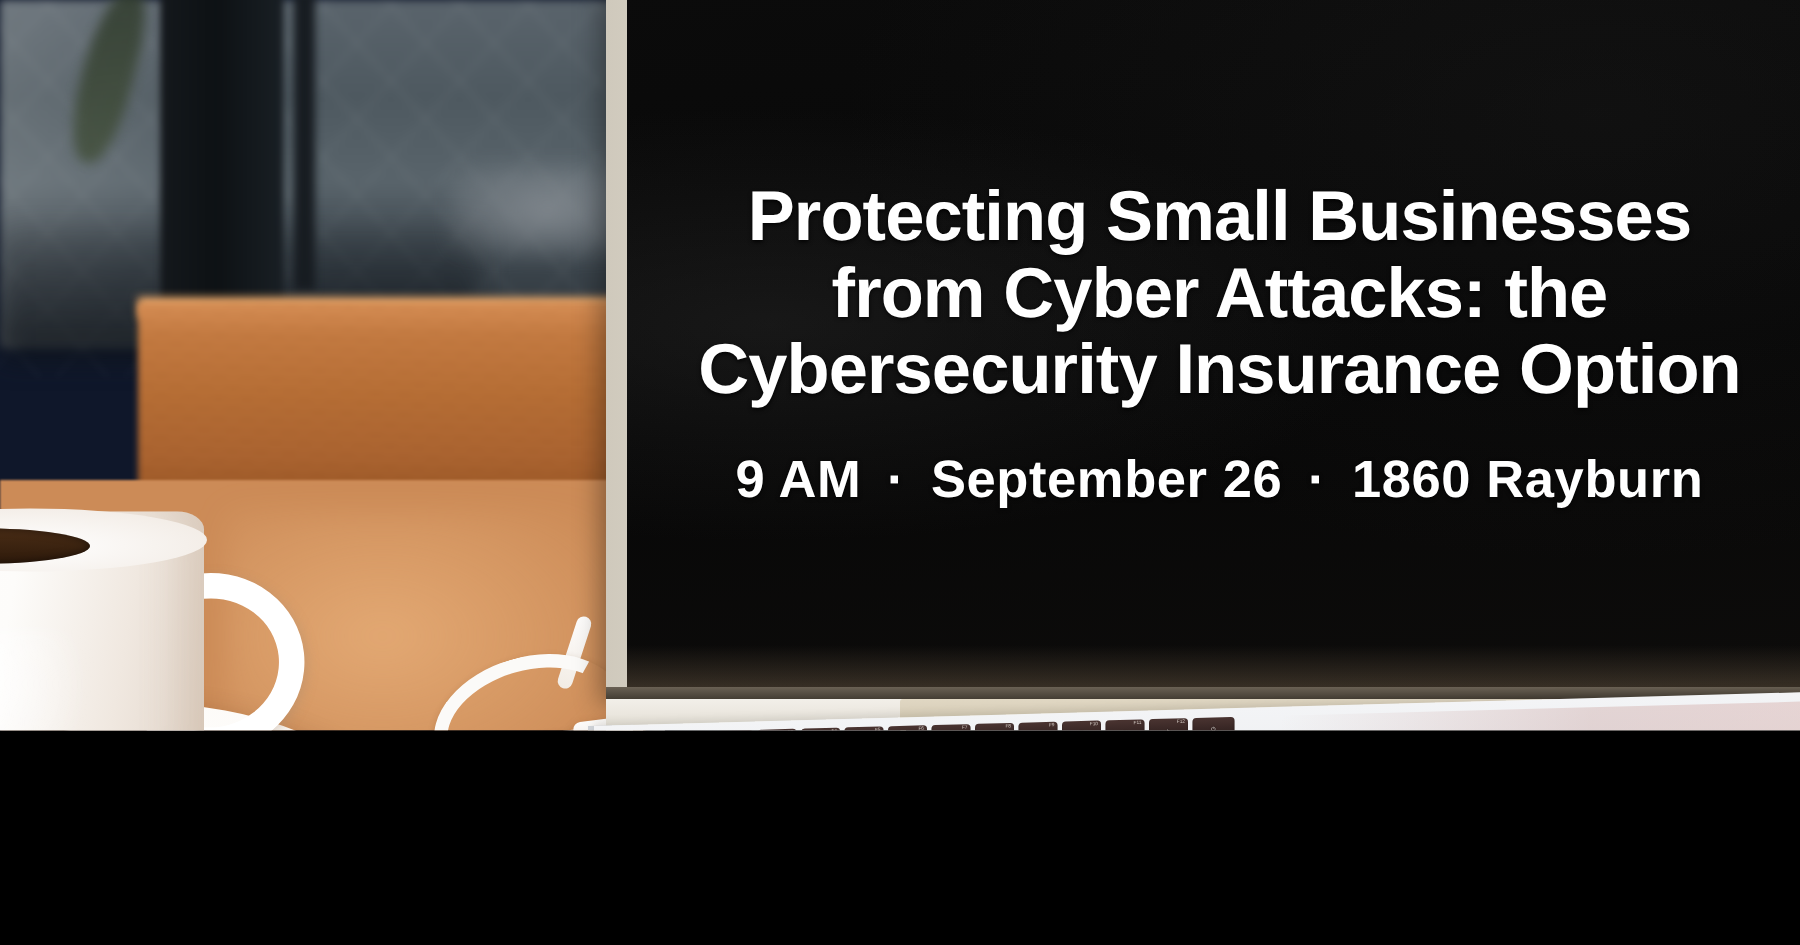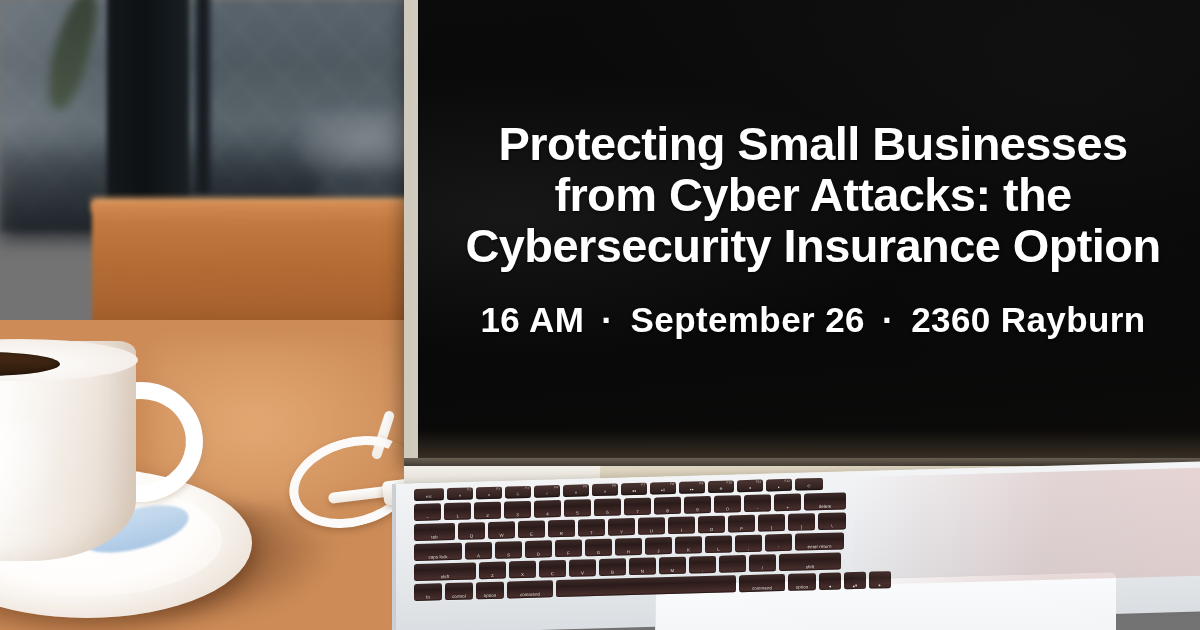--- a/index.html
+++ b/index.html
@@ -3,23 +3,23 @@
 <meta charset="utf-8">
 <title>Event Banner</title>
 <style>
   html,body{margin:0;padding:0;background:#000;}
   body{
     font-family:"Liberation Sans", sans-serif;
     -webkit-font-smoothing:antialiased;
   }
   #stage{
     position:relative;
-    width:1200px;height:630px;
+    width:1200px;height:487px;
     overflow:hidden;
-    background:#737373;
+    background:#0f172a;
   }
 
   
   .photo{position:absolute;inset:0;overflow:hidden;}
 
   
   .bg-window{
     position:absolute;left:0;top:0;width:430px;height:232px;
     background:
       linear-gradient(128deg, rgba(255,255,255,.10) 0%, rgba(255,255,255,0) 38%),
@@ -614,20 +614,20 @@
     <div class="gloss"></div>
   </div>
 
   <div class="headline">
     <span class="ln">Protecting Small Businesses</span>
     <span class="ln">from Cyber Attacks: the</span>
     <span class="ln">Cybersecurity Insurance Option</span>
   </div>
 
   <div class="subline">
-    <span>16 AM</span>
+    <span>9 AM</span>
     <span class="sep">·</span>
     <span>September 26</span>
     <span class="sep">·</span>
-    <span>2360 Rayburn</span>
+    <span>1860 Rayburn</span>
   </div>
 
 </div>
 
 </body></html>

